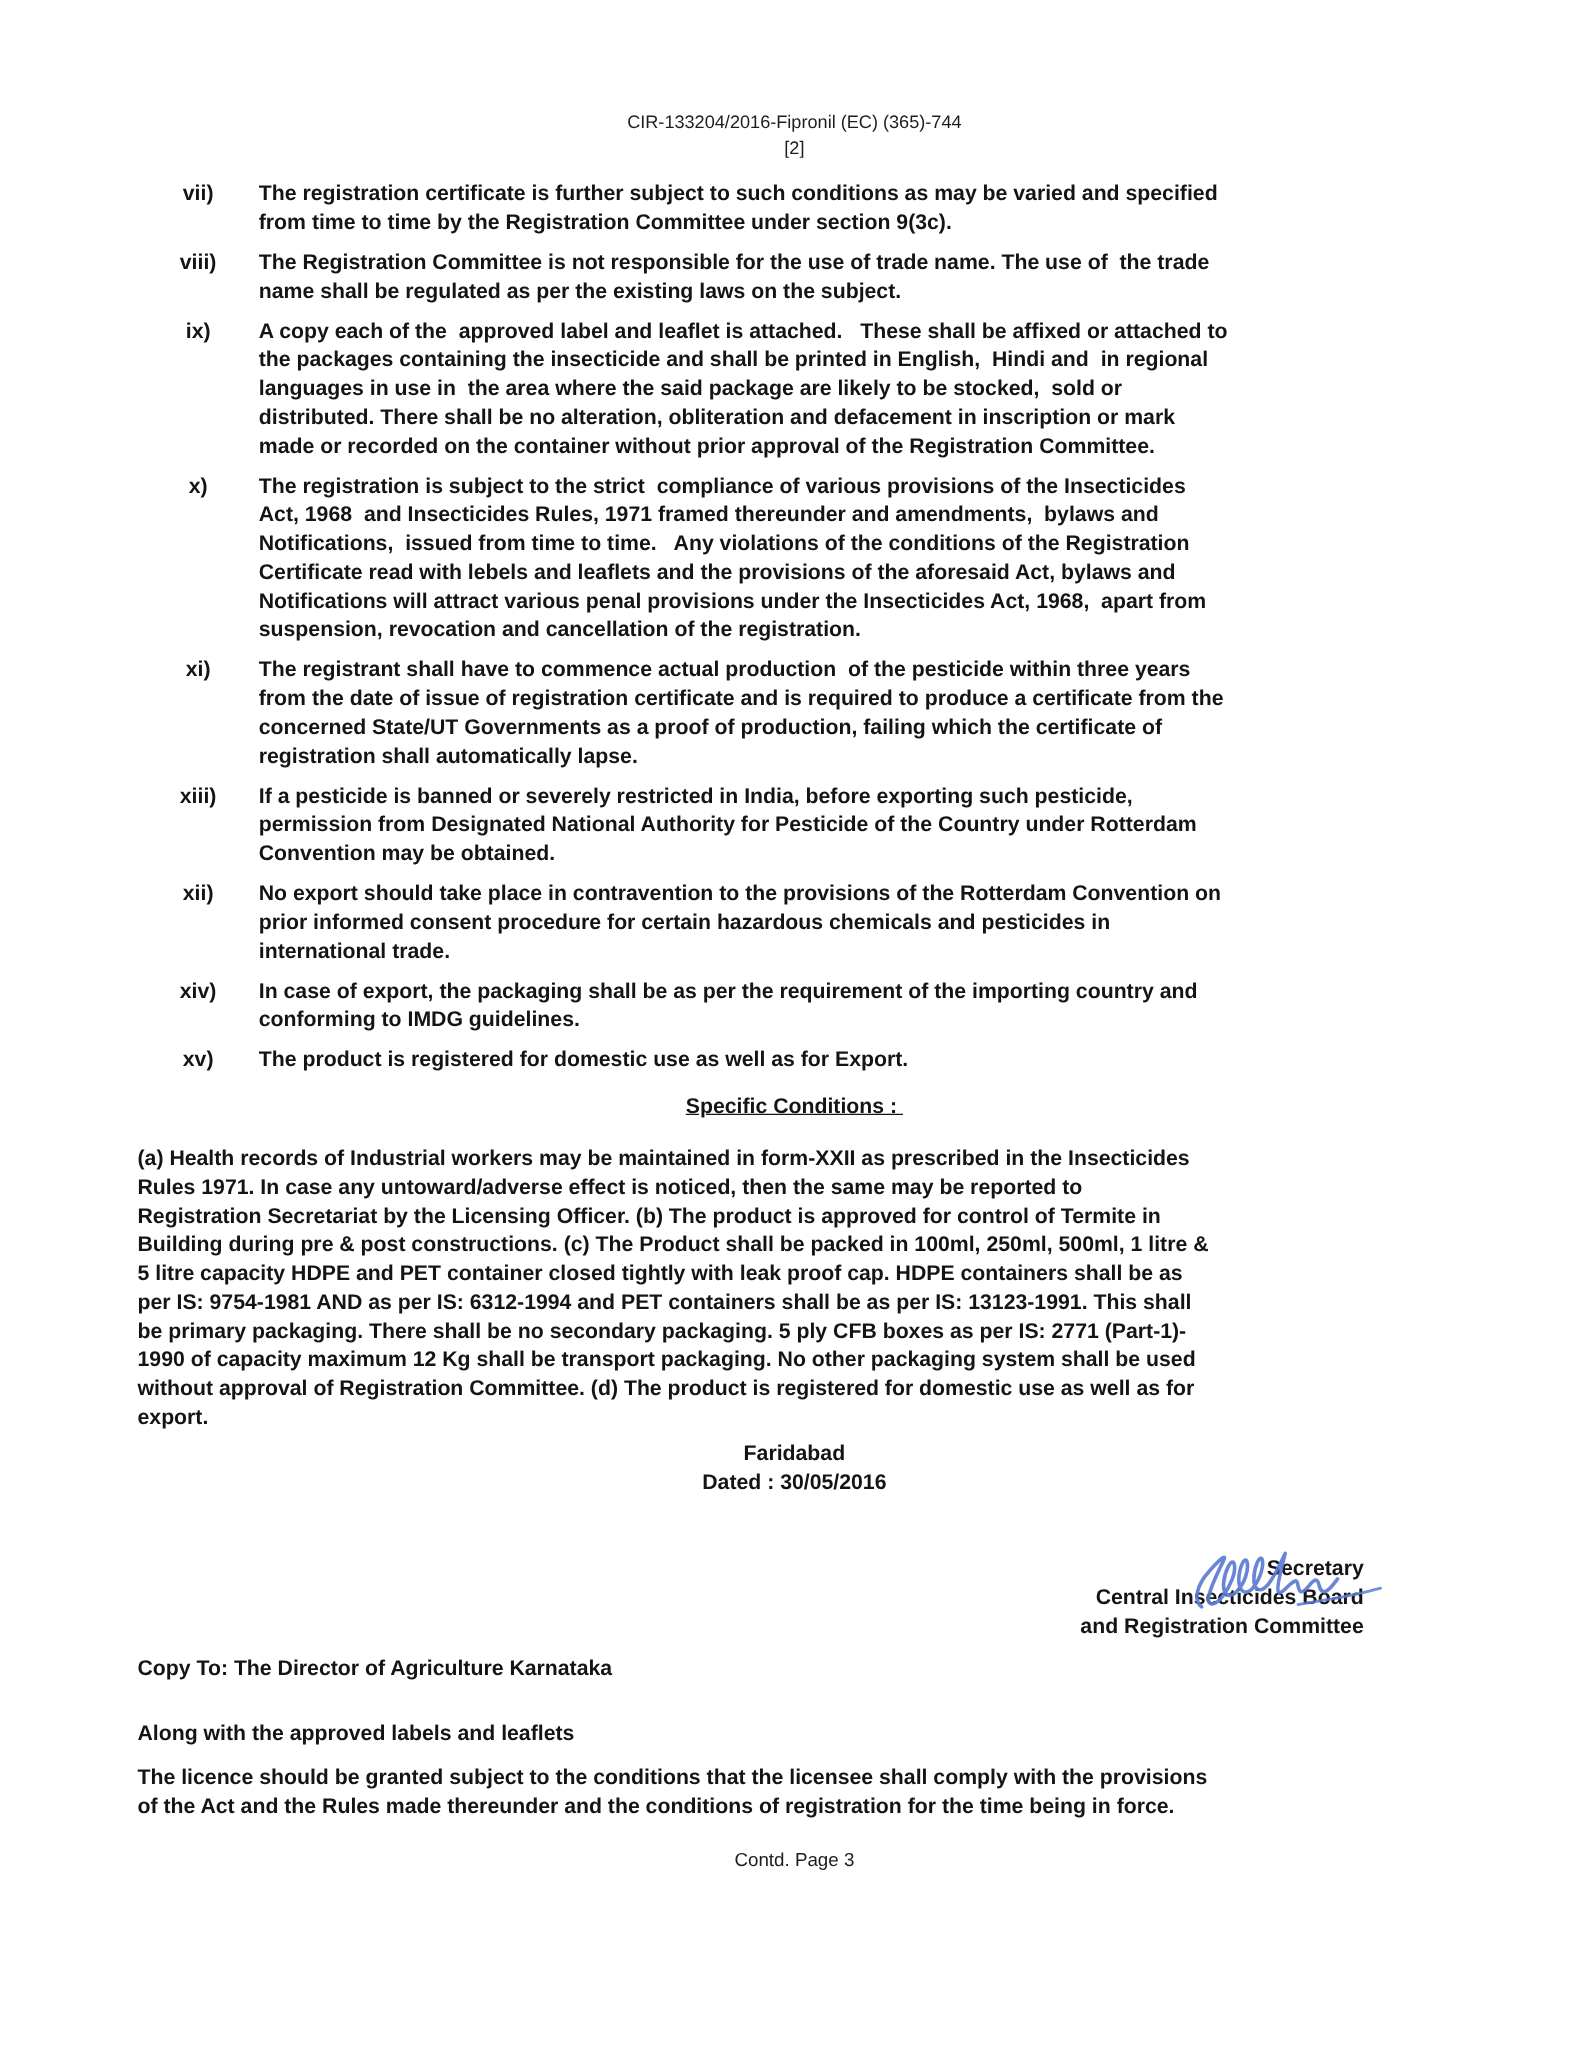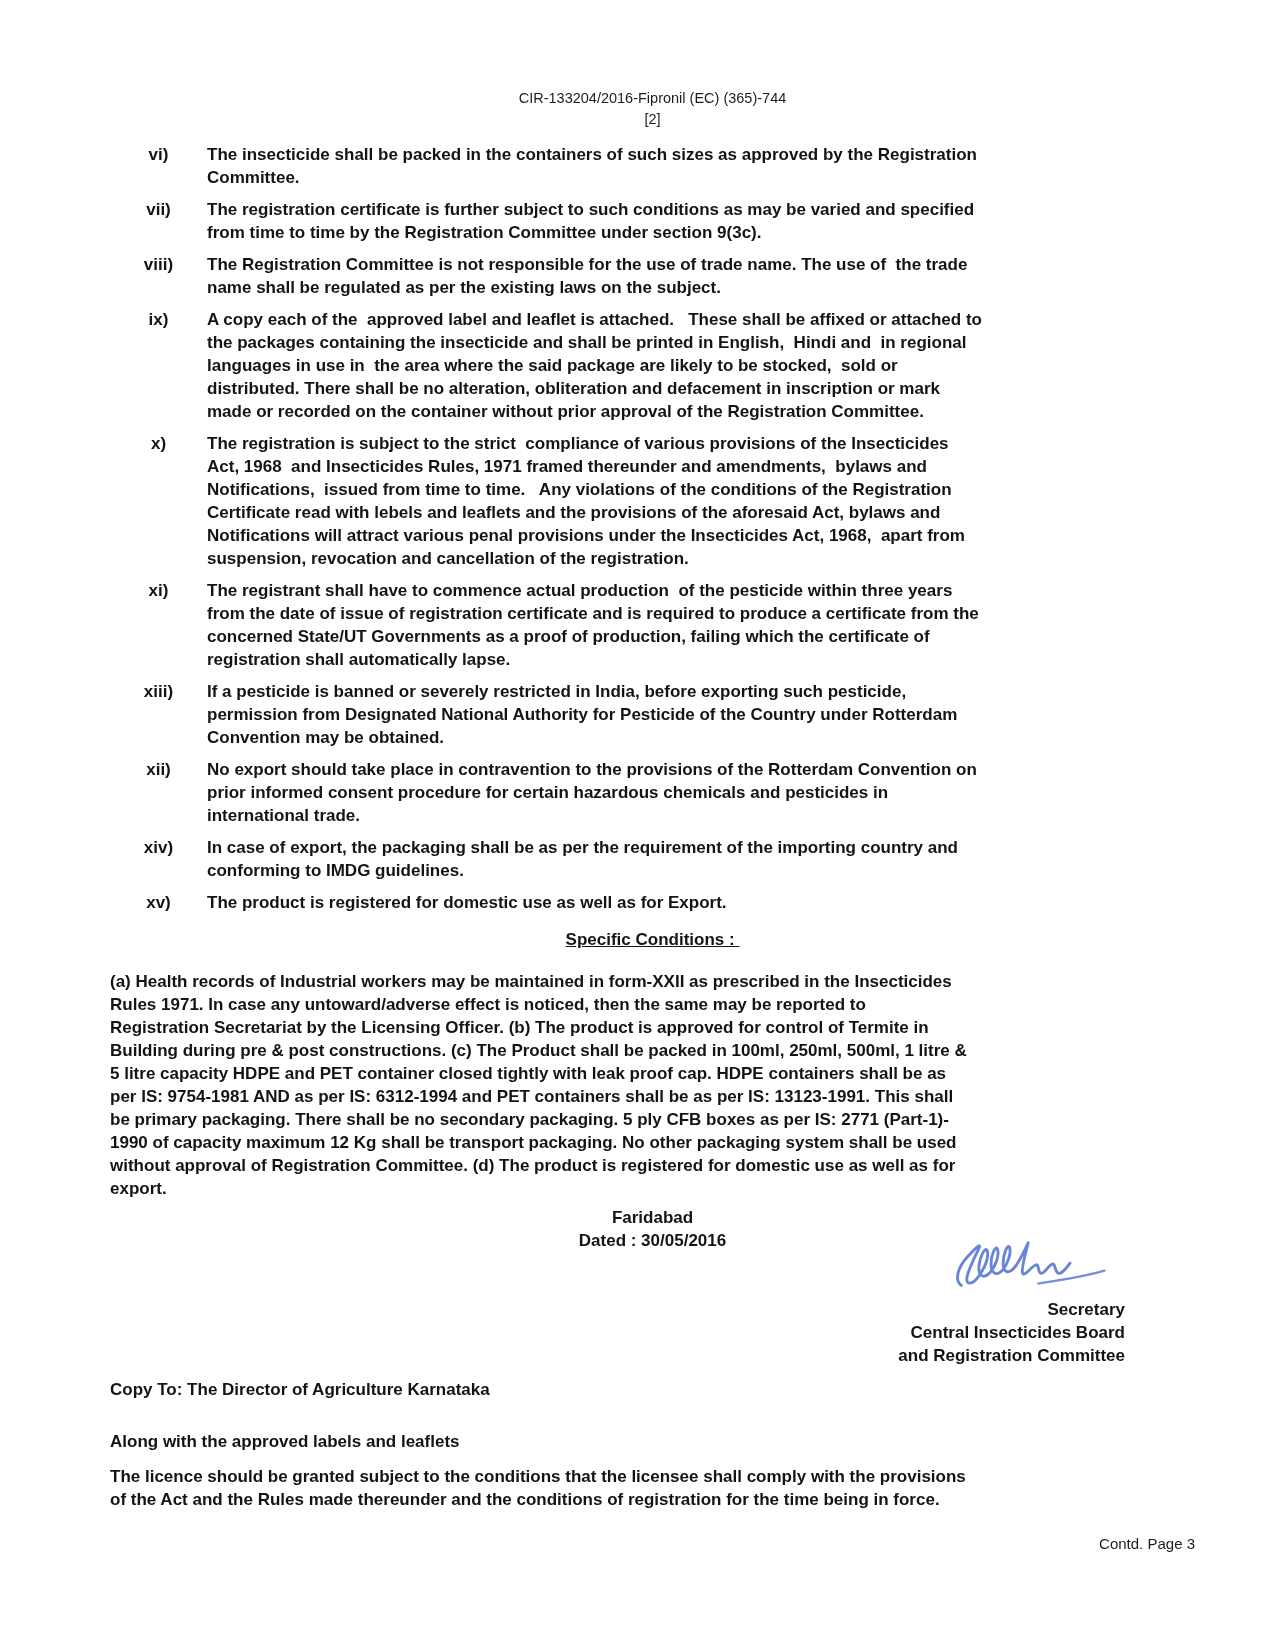--- a/index.html
+++ b/index.html
@@ -7,21 +7,21 @@
   .page {
     position: relative;
     width: 1275px;
     height: 1650px;
     background: #ffffff;
     color: #141414;
     font-family: "Liberation Sans", sans-serif;
     font-weight: bold;
     font-size: 17px;
     line-height: 23px;
-    padding: 88px 80px 0 110px;
+    padding: 88px 114px 0 110px;
     overflow: hidden;
   }
   .doc-header {
     text-align: center;
     font-weight: normal;
     font-size: 14.5px;
     line-height: 21px;
     color: #1d1d1d;
   }
   .cond-list { margin-top: 13px; }
@@ -50,42 +50,37 @@
     stroke-linejoin: round;
   }
   .sig-ink .main { stroke-width: 3.1; opacity: 0.92; }
   .sig-ink .swash { stroke-width: 2.5; opacity: 0.85; }
   .sig-block { margin-top: 46px; text-align: right; padding-right: 70px; }
   .copy-to { margin-top: 11px; }
   .along-with { margin-top: 29px; }
   .licence-note { margin-top: 12px; white-space: pre; }
   .contd {
     margin-top: 21px;
-    text-align: right;
+    text-align: center;
     font-weight: normal;
     font-size: 15px;
     color: #1d1d1d;
   }
 </style>
 </head>
 <body>
 
 <div class="page">
 
   <div class="doc-header">
     <div>CIR-133204/2016-Fipronil (EC) (365)-744</div>
     <div>[2]</div>
   </div>
 
   <div class="cond-list">
-    <div class="cond-item">
-      <div class="num">vi)</div>
-      <div class="txt">The insecticide shall be packed in the containers of such sizes as approved by the Registration
-Committee.</div>
-    </div>
     <div class="cond-item">
       <div class="num">vii)</div>
       <div class="txt">The registration certificate is further subject to such conditions as may be varied and specified
 from time to time by the Registration Committee under section 9(3c).</div>
     </div>
     <div class="cond-item">
       <div class="num">viii)</div>
       <div class="txt">The Registration Committee is not responsible for the use of trade name. The use of  the trade
 name shall be regulated as per the existing laws on the subject.</div>
     </div>

